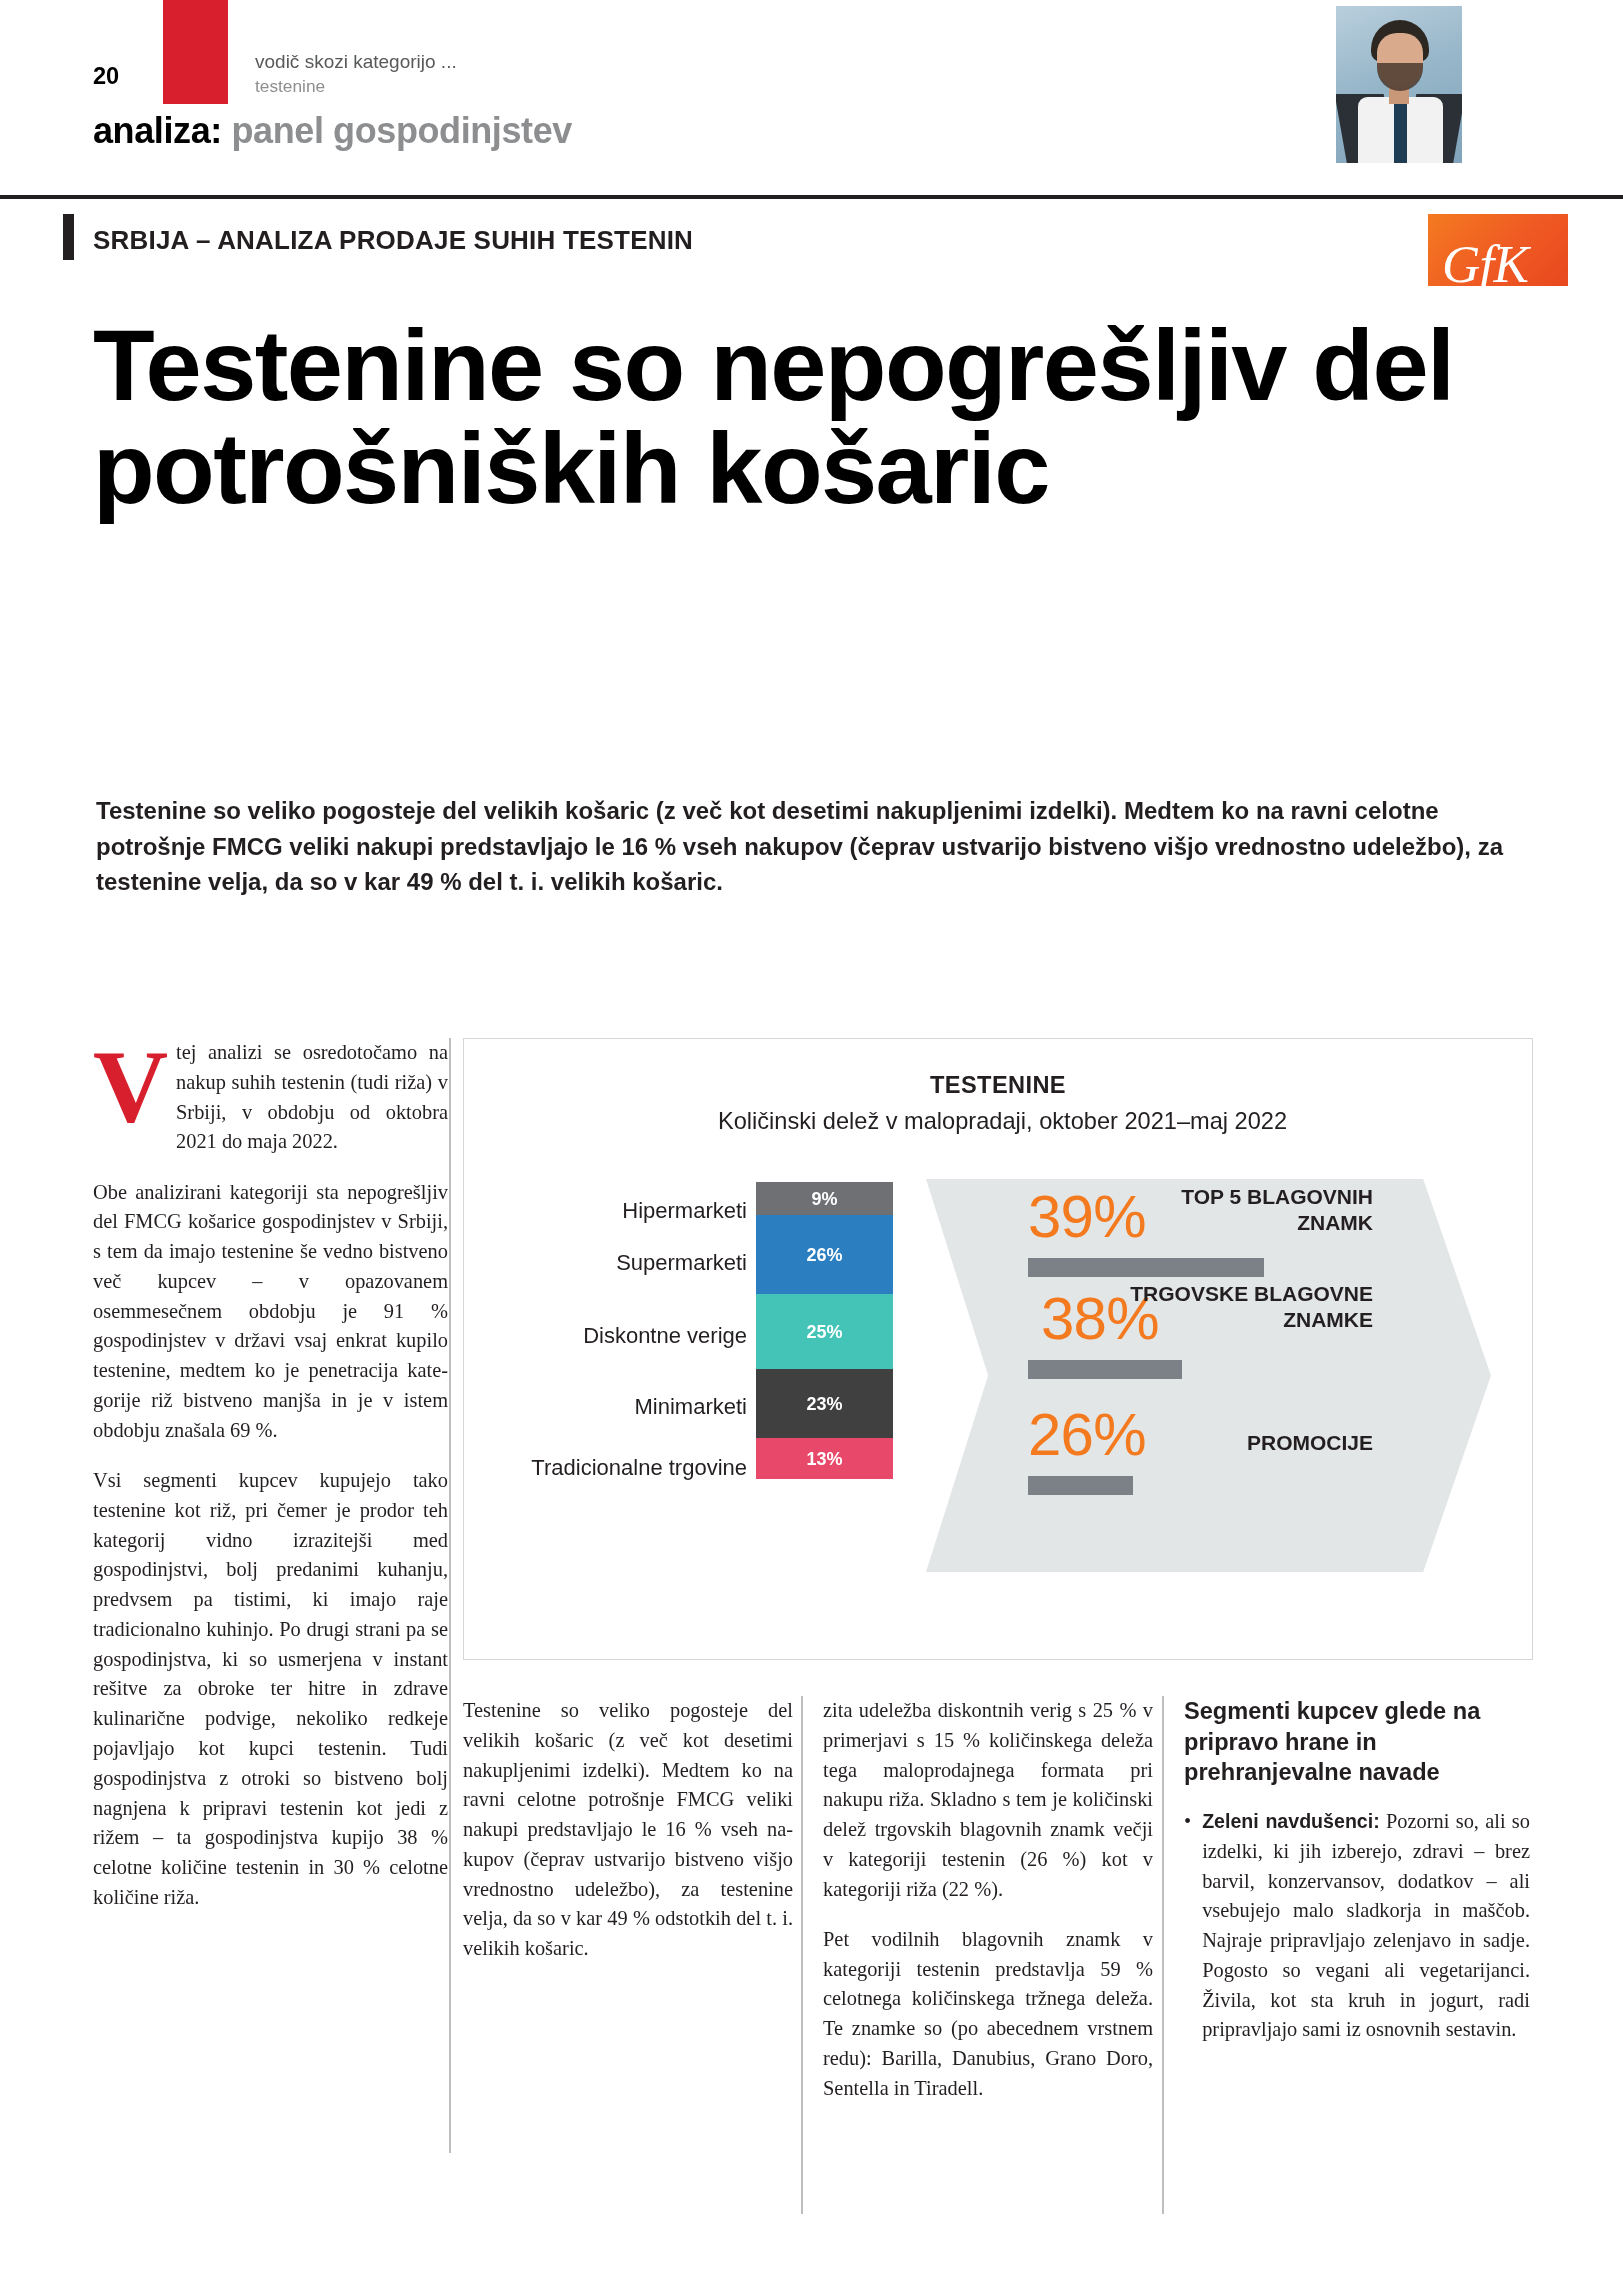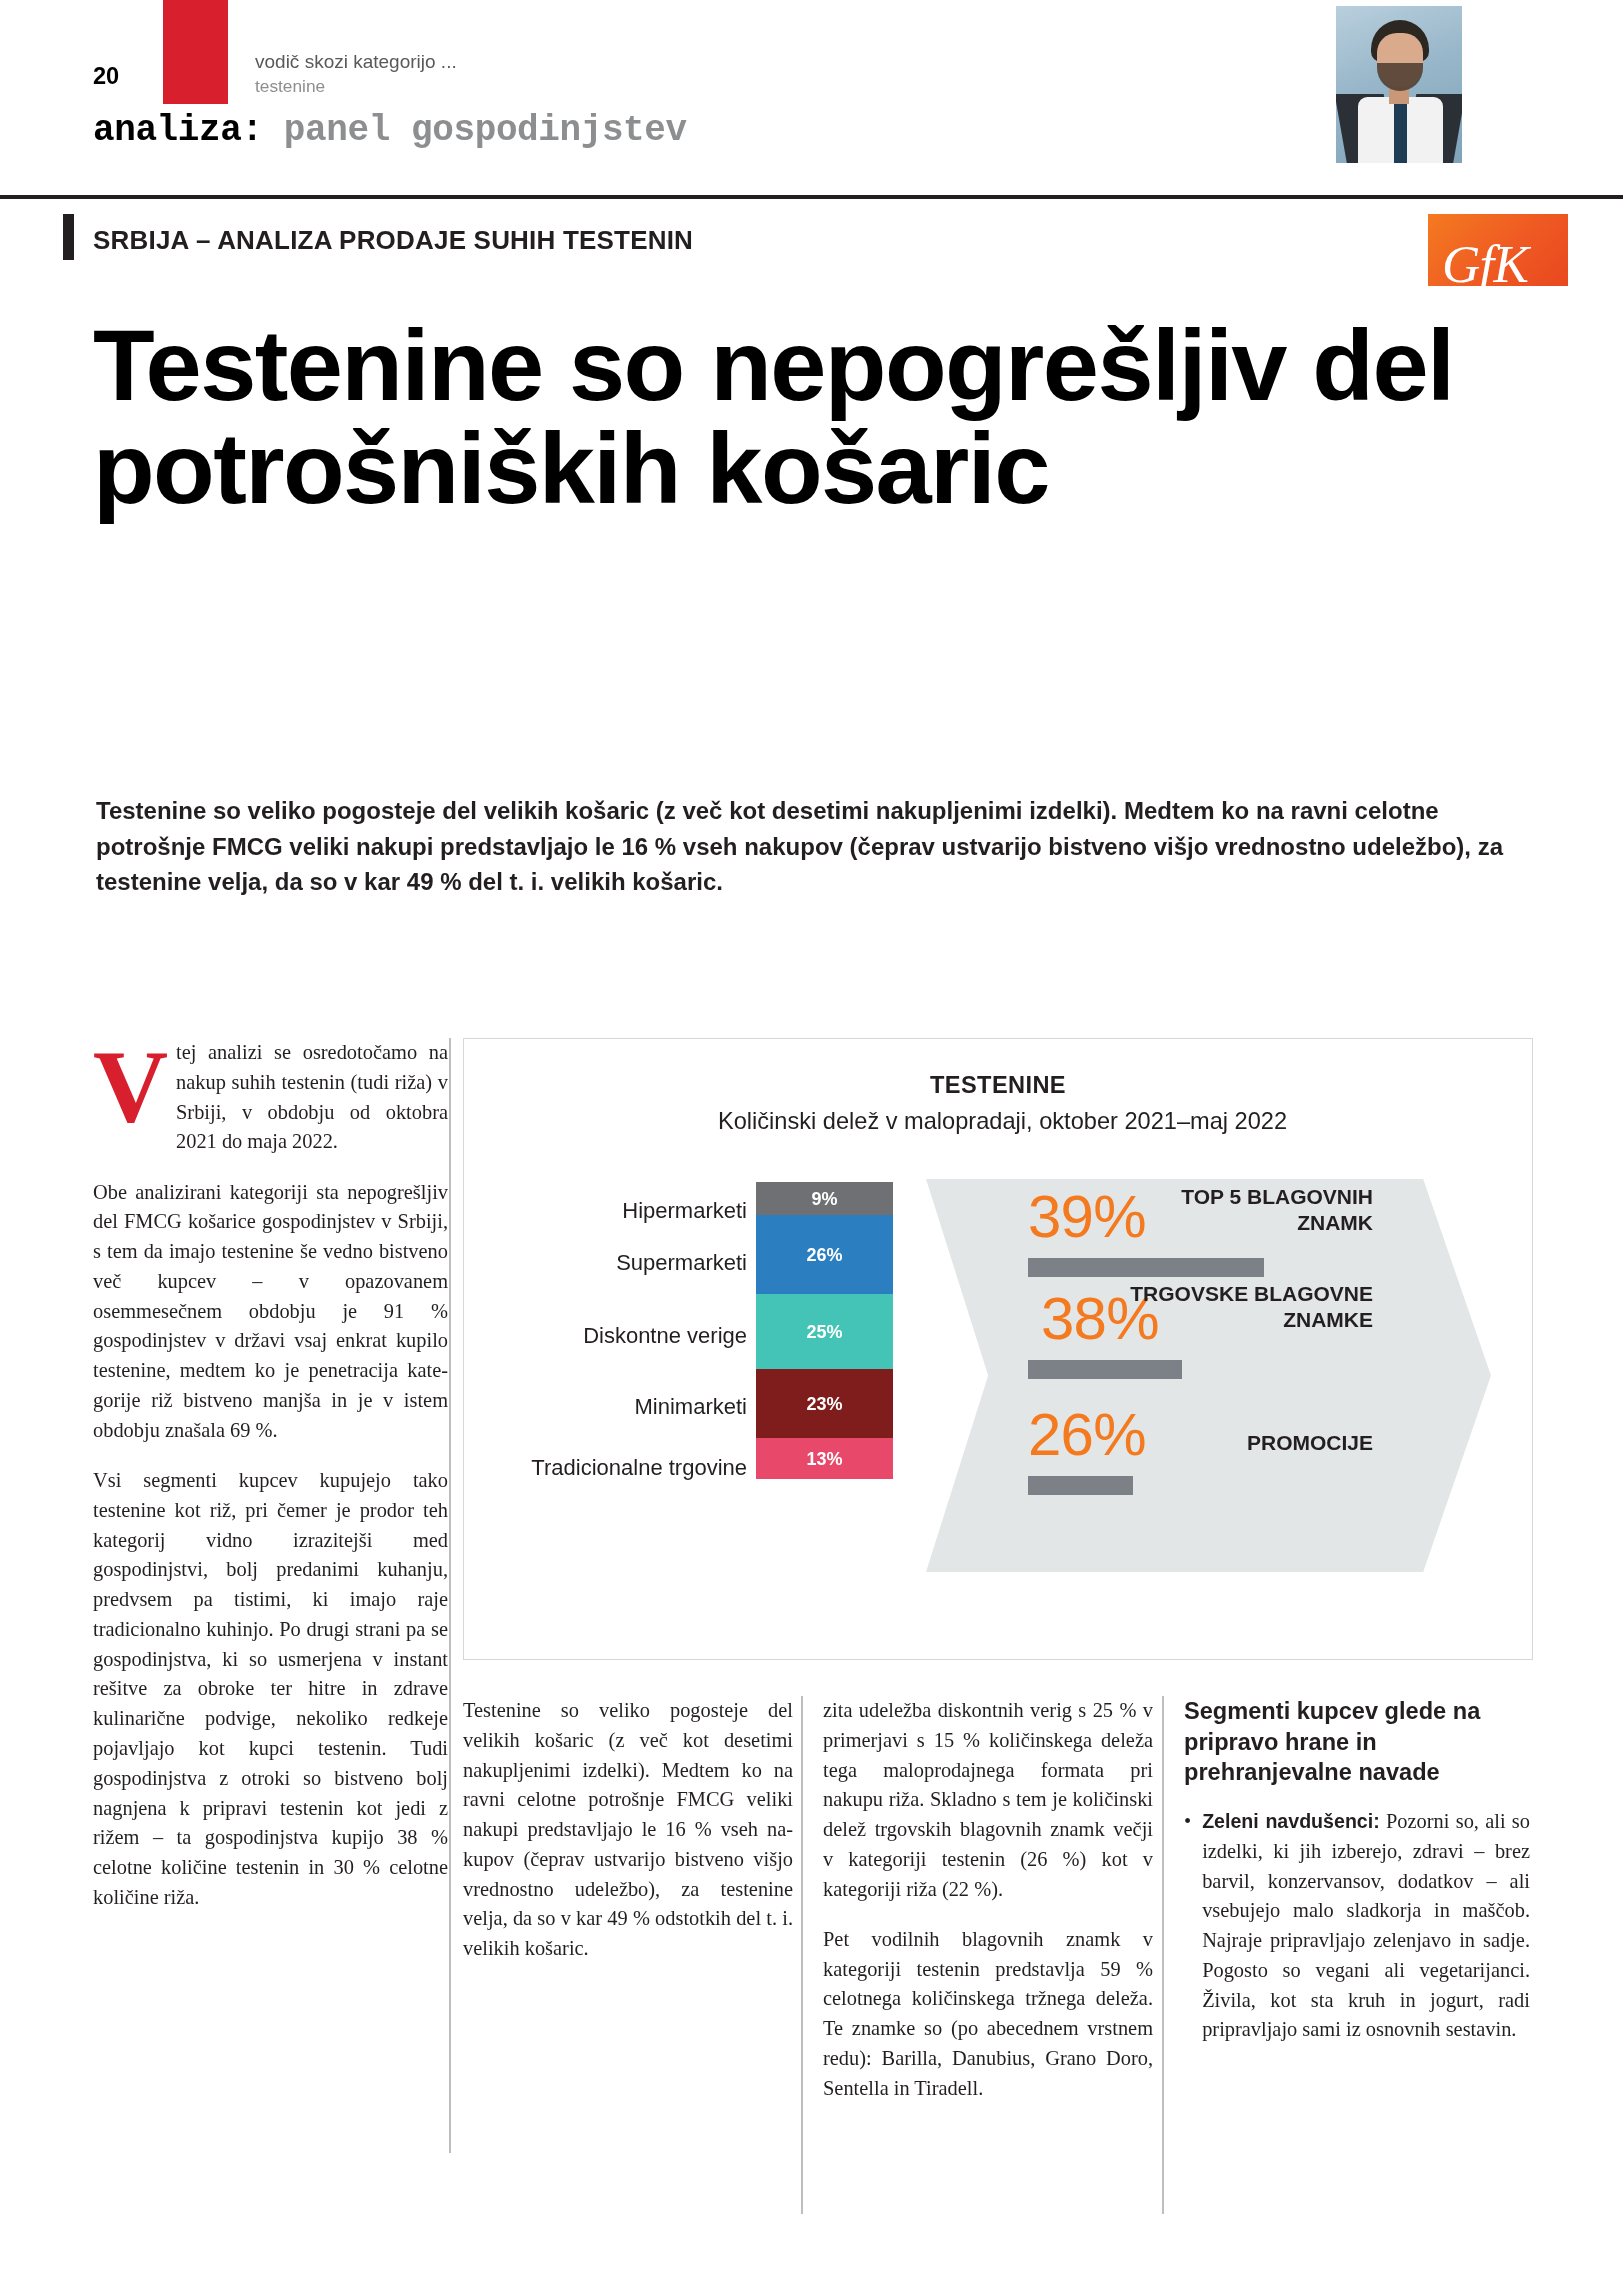--- a/index.html
+++ b/index.html
@@ -132,21 +132,21 @@
     width: 12.6px;
     height: 61px;
     background: #1f3c55;
   }
 
   .title-row {
     position: absolute;
     left: 93px;
     top: 110px;
     width: 785px;
-    font-family: Liberation Mono, monospace;
+    font-family: Liberation Sans, sans-serif;
     font-size: 36px;
     font-weight: bold;
     letter-spacing: -0.4px;
   }
   .title-row .analiza { color: #000; }
   .title-row .panel { color: #8d8e90; }
 
   .hr-thick {
     position: absolute;
     left: 0;
@@ -449,21 +449,21 @@
       <div class="stack">
         <div class="seg" style="height:33px; background:#6e7074;">
           <span>9%</span>
         </div>
         <div class="seg" style="height:79px; background:#2b7fc1;">
           <span>26%</span>
         </div>
         <div class="seg" style="height:75px; background:#43c4b7;">
           <span>25%</span>
         </div>
-        <div class="seg" style="height:69px; background:#7f1d1d;">
+        <div class="seg" style="height:69px; background:#404040;">
           <span>23%</span>
         </div>
         <div class="seg" style="height:41px; background:#e8486a;">
           <span>13%</span>
         </div>
       </div>
 
       <div class="kpi-num" style="left:564px; top:30px;">39%</div>
       <div class="kpi-bar" style="left:564px; top:101px; width:236px;"></div>
       <div class="kpi-txt" style="left:658px; top:27px; width:251px;">TOP 5 BLAGOVNIH ZNAMK</div>

